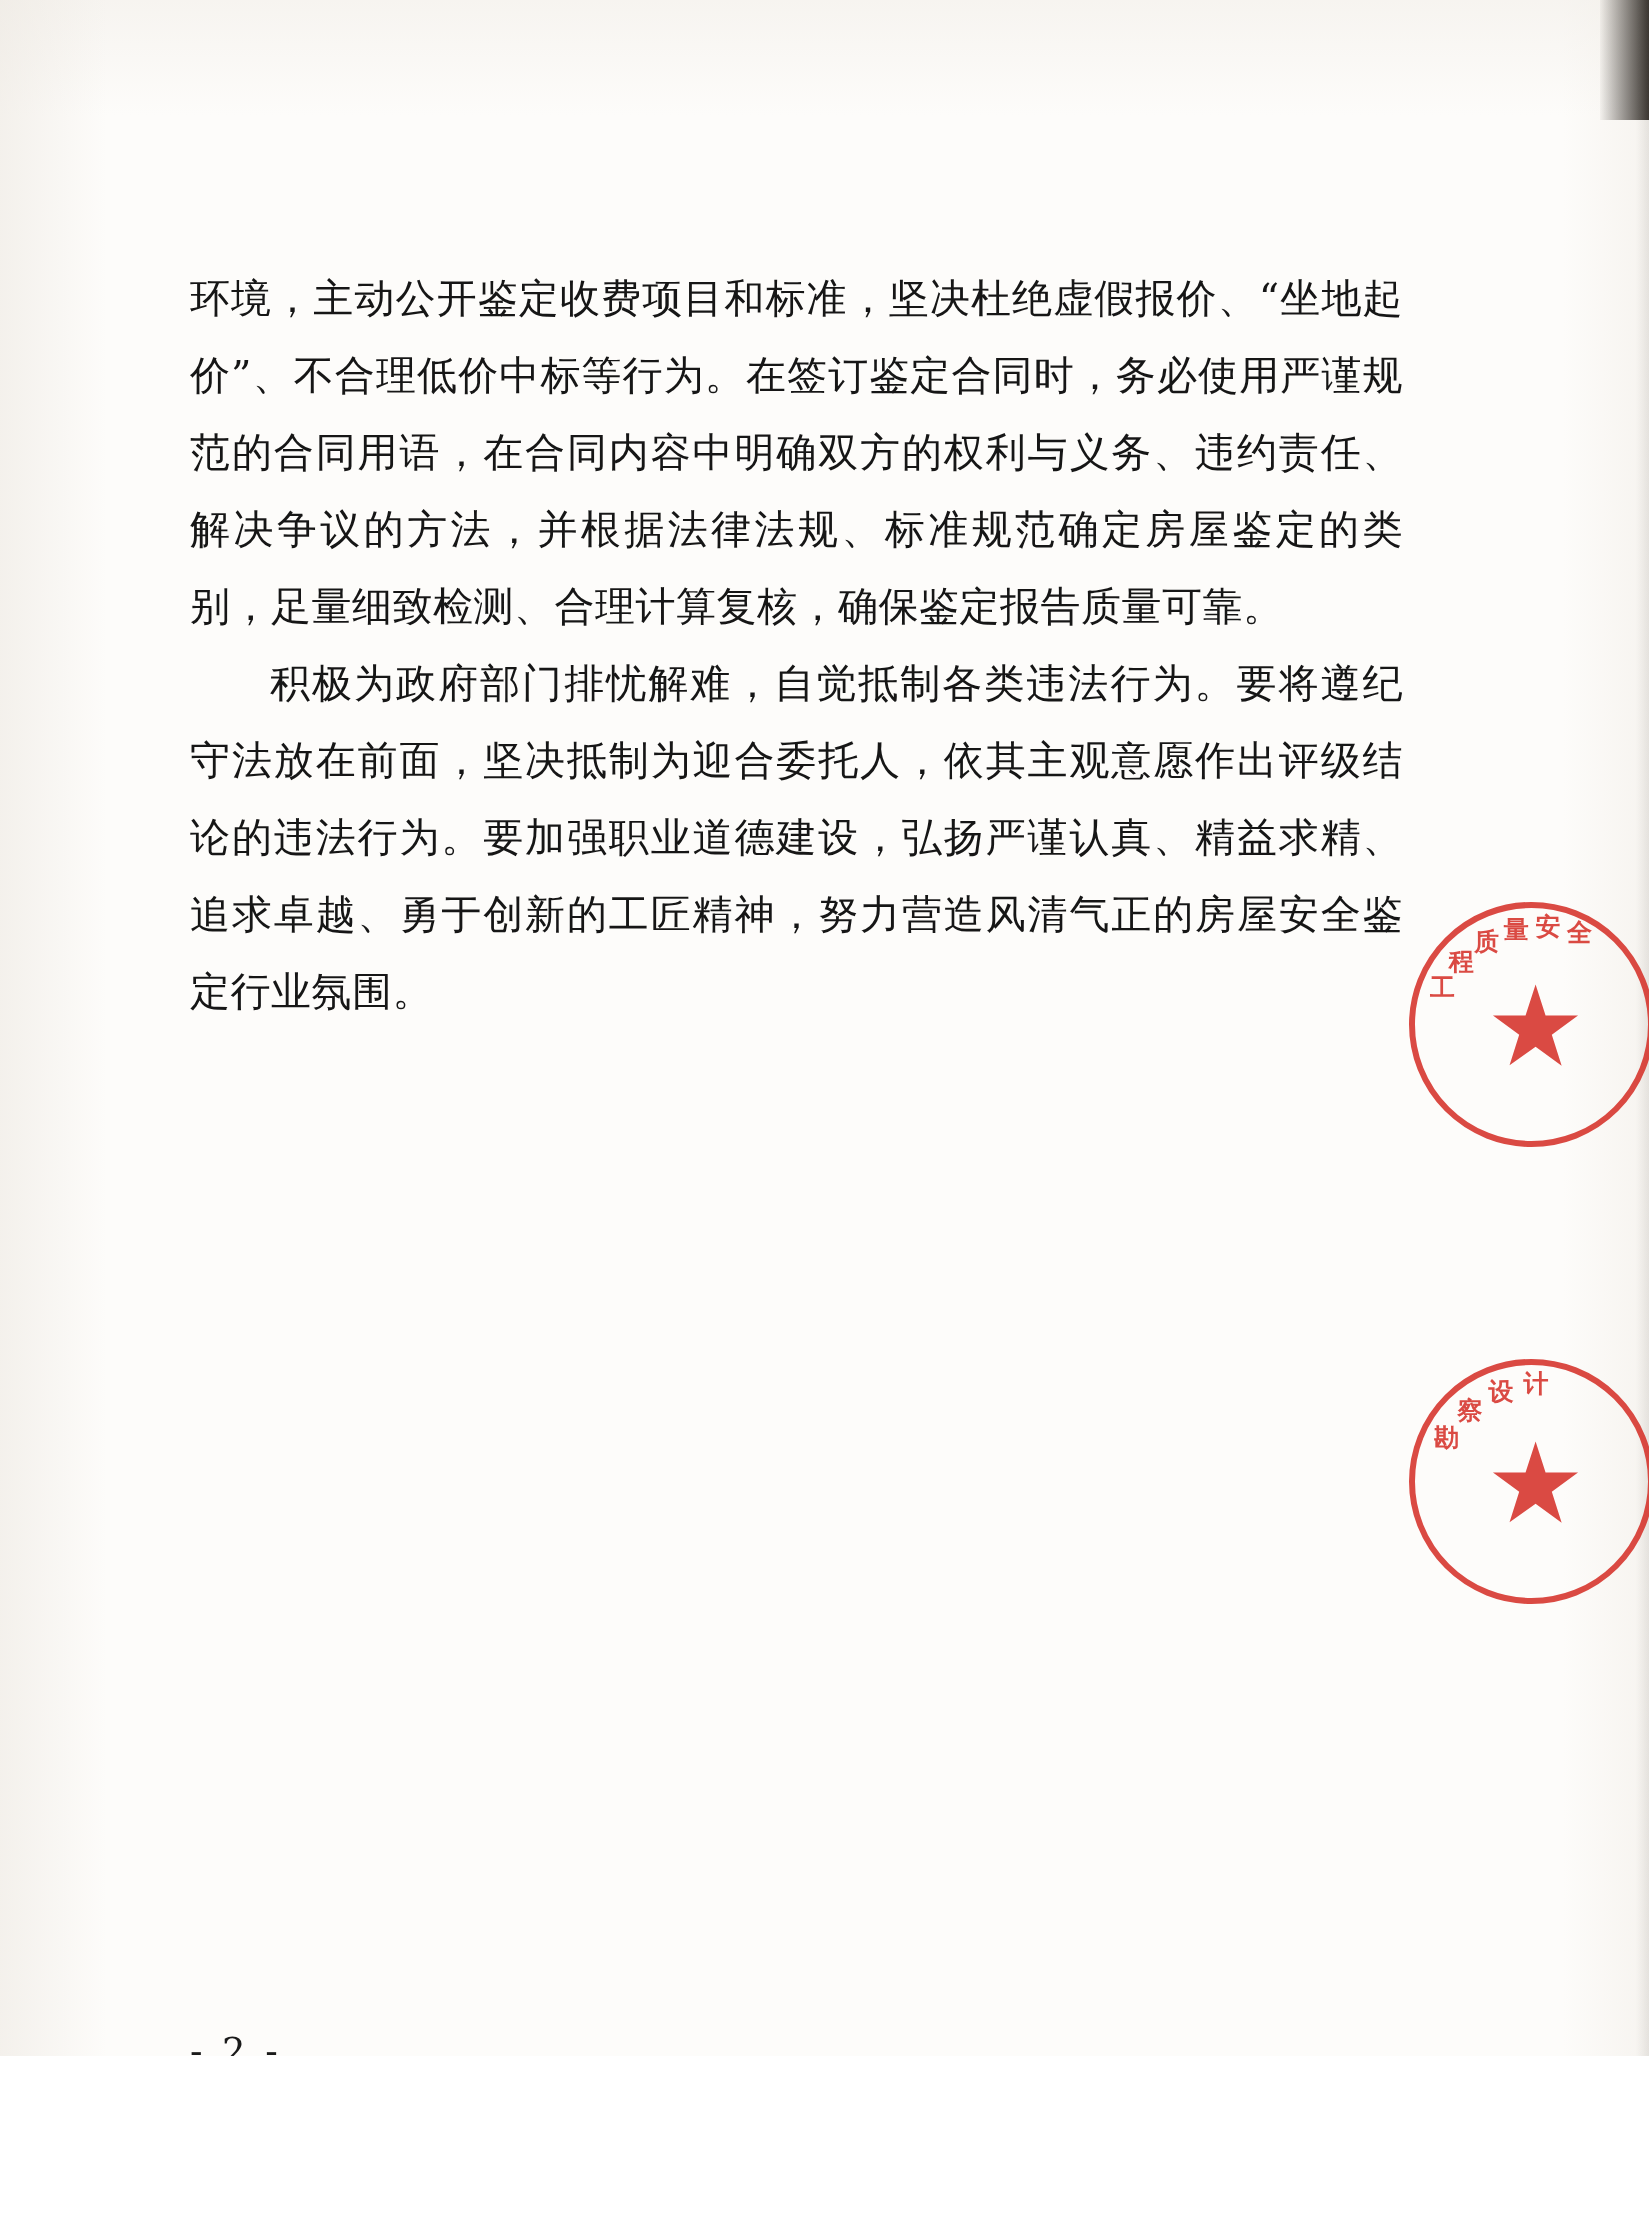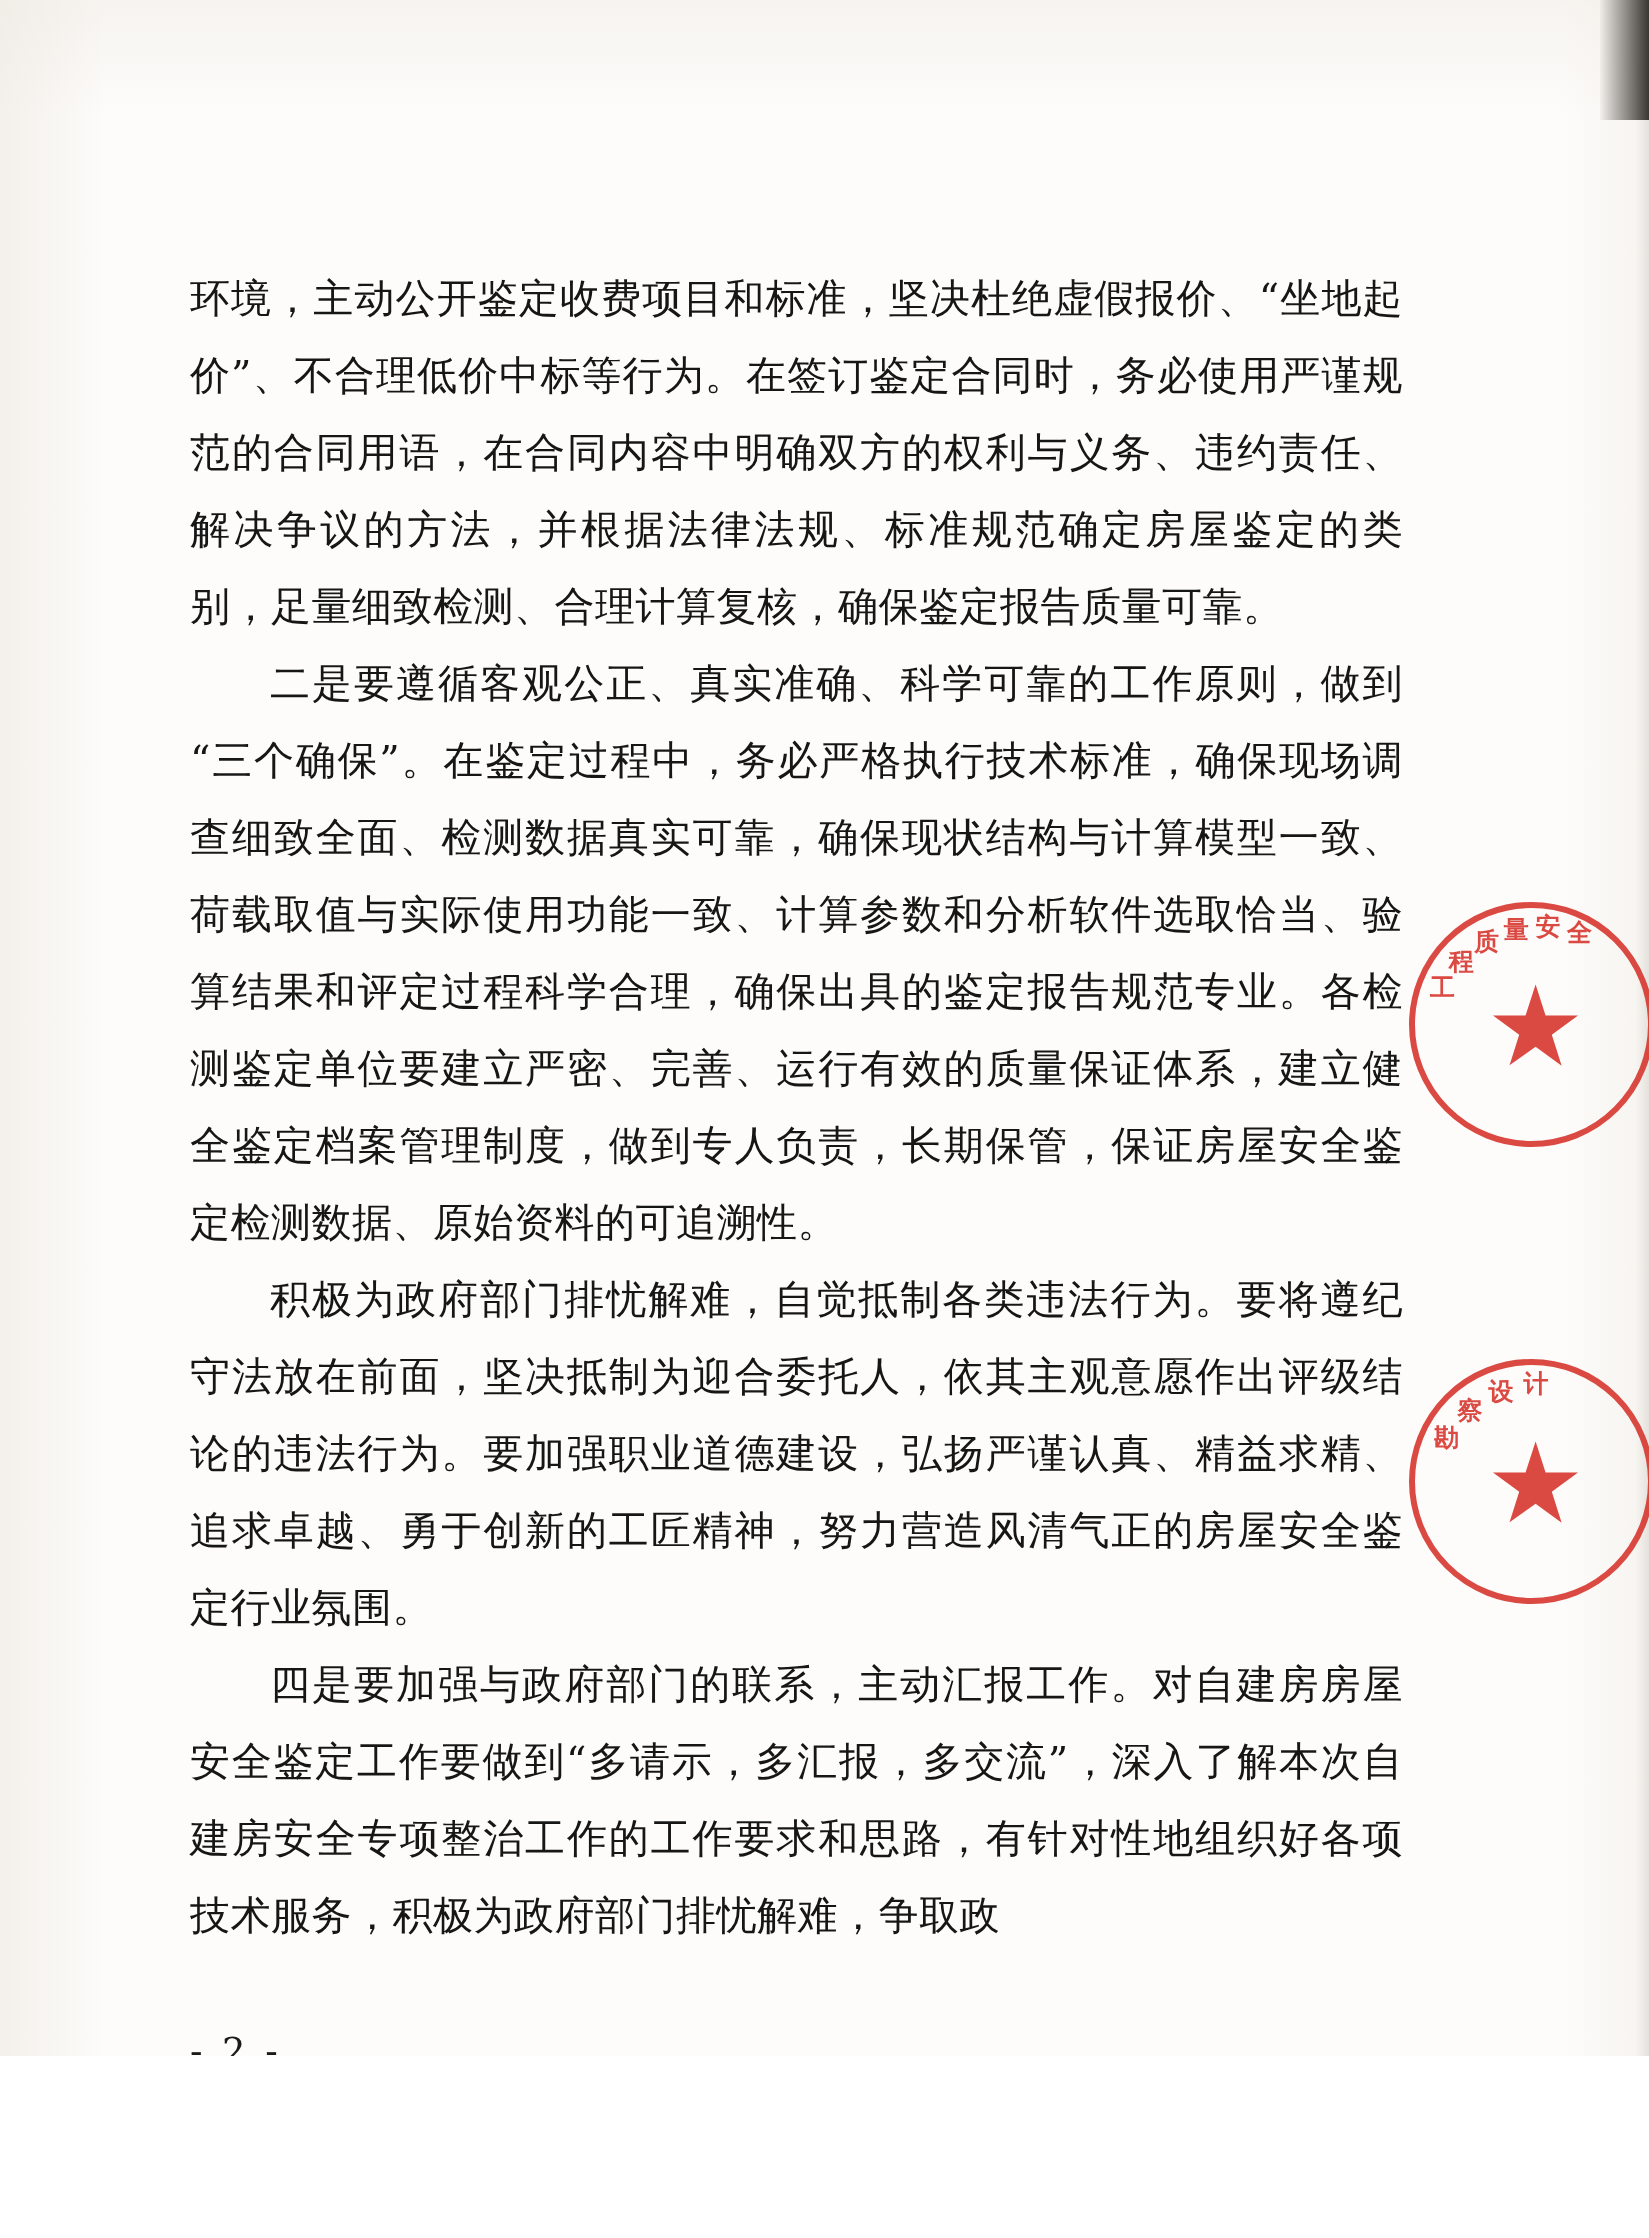--- a/index.html
+++ b/index.html
@@ -142,23 +142,21 @@
 <body>
 
 <div class="page">
 
   <div class="paper-tint"></div>
   <div class="scan-edge-right"></div>
   <div class="scan-edge-right-thin"></div>
 
   <div class="content">
     <p class="para">环境，主动公开鉴定收费项目和标准，坚决杜绝虚假报价、“坐地起价”、不合理低价中标等行为。在签订鉴定合同时，务必使用严谨规范的合同用语，在合同内容中明确双方的权利与义务、违约责任、解决争议的方法，并根据法律法规、标准规范确定房屋鉴定的类别，足量细致检测、合理计算复核，确保鉴定报告质量可靠。</p>
-    <p class="para indent">二是要遵循客观公正、真实准确、科学可靠的工作原则，做到“三个确保”。在鉴定过程中，务必严格执行技术标准，确保现场调查细致全面、检测数据真实可靠，确保现状结构与计算模型一致、荷载取值与实际使用功能一致、计算参数和分析软件选取恰当、验算结果和评定过程科学合理，确保出具的鉴定报告规范专业。各检测鉴定单位要建立严密、完善、运行有效的质量保证体系，建立健全鉴定档案管理制度，做到专人负责，长期保管，保证房屋安全鉴定检测数据、原始资料的可追溯性。</p>
     <p class="para indent">积极为政府部门排忧解难，自觉抵制各类违法行为。要将遵纪守法放在前面，坚决抵制为迎合委托人，依其主观意愿作出评级结论的违法行为。要加强职业道德建设，弘扬严谨认真、精益求精、追求卓越、勇于创新的工匠精神，努力营造风清气正的房屋安全鉴定行业氛围。</p>
-    <p class="para indent">四是要加强与政府部门的联系，主动汇报工作。对自建房房屋安全鉴定工作要做到“多请示，多汇报，多交流”，深入了解本次自建房安全专项整治工作的工作要求和思路，有针对性地组织好各项技术服务，积极为政府部门排忧解难，争取政</p>
   </div>
 
   <div class="page-number">- 2 -</div>
 
   <div class="seal-clip" id="seal-clip-1">
     <div class="seal" id="seal-1" style="left:0;top:0;">
       <div class="ring"></div>
       <div class="arc-text">
         <span style="transform: rotate(-62deg) translate(0,-115px) rotate(62deg);">工</span>
         <span style="transform: rotate(-46deg) translate(0,-115px) rotate(46deg);">程</span>

